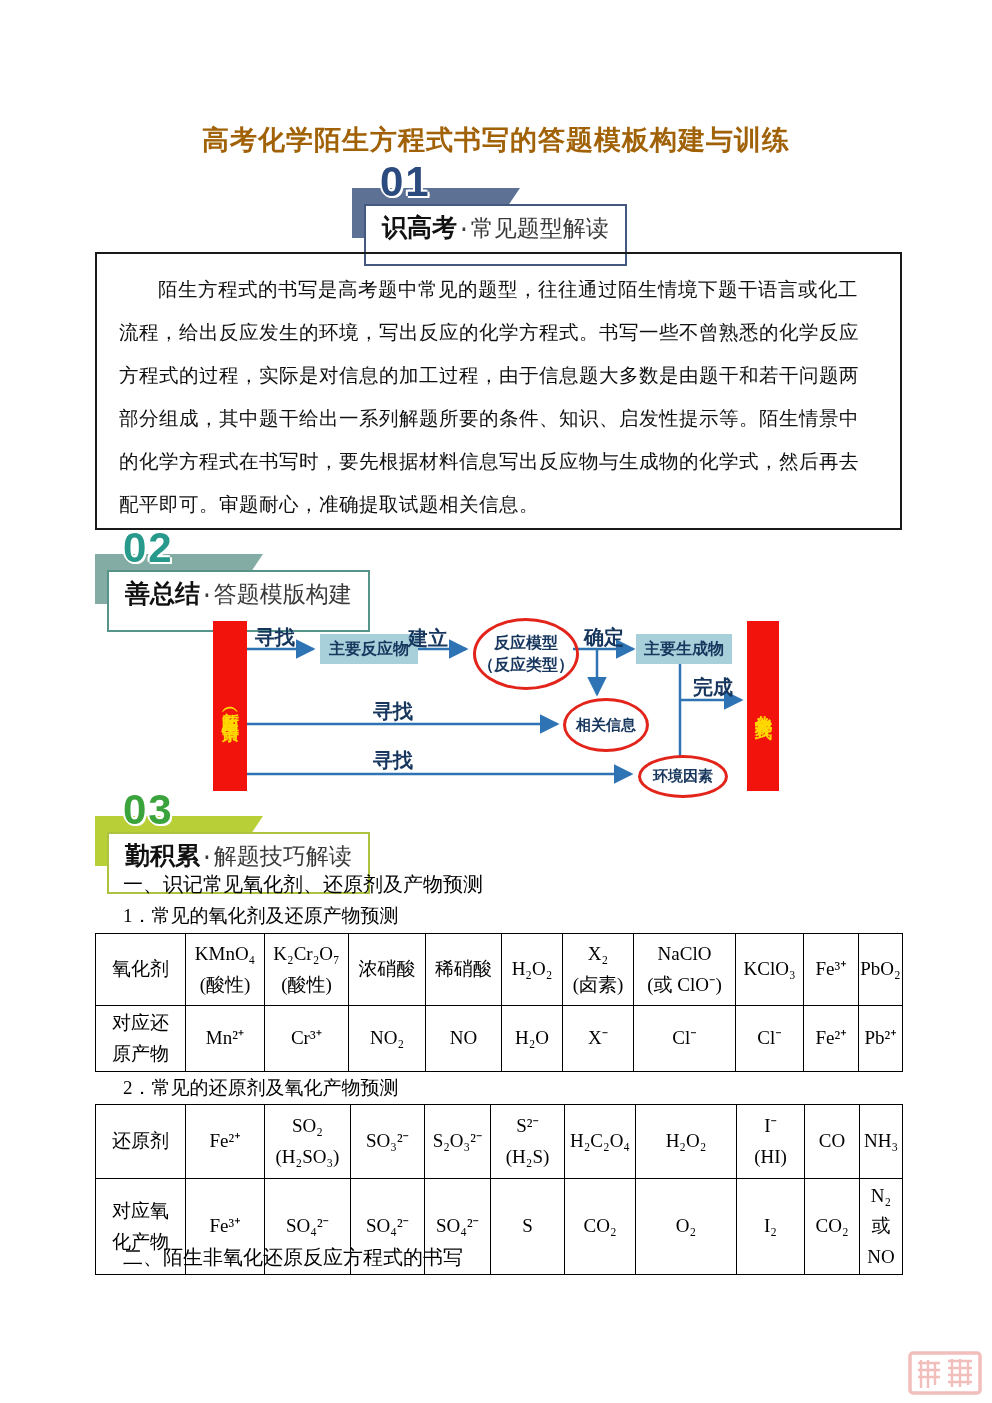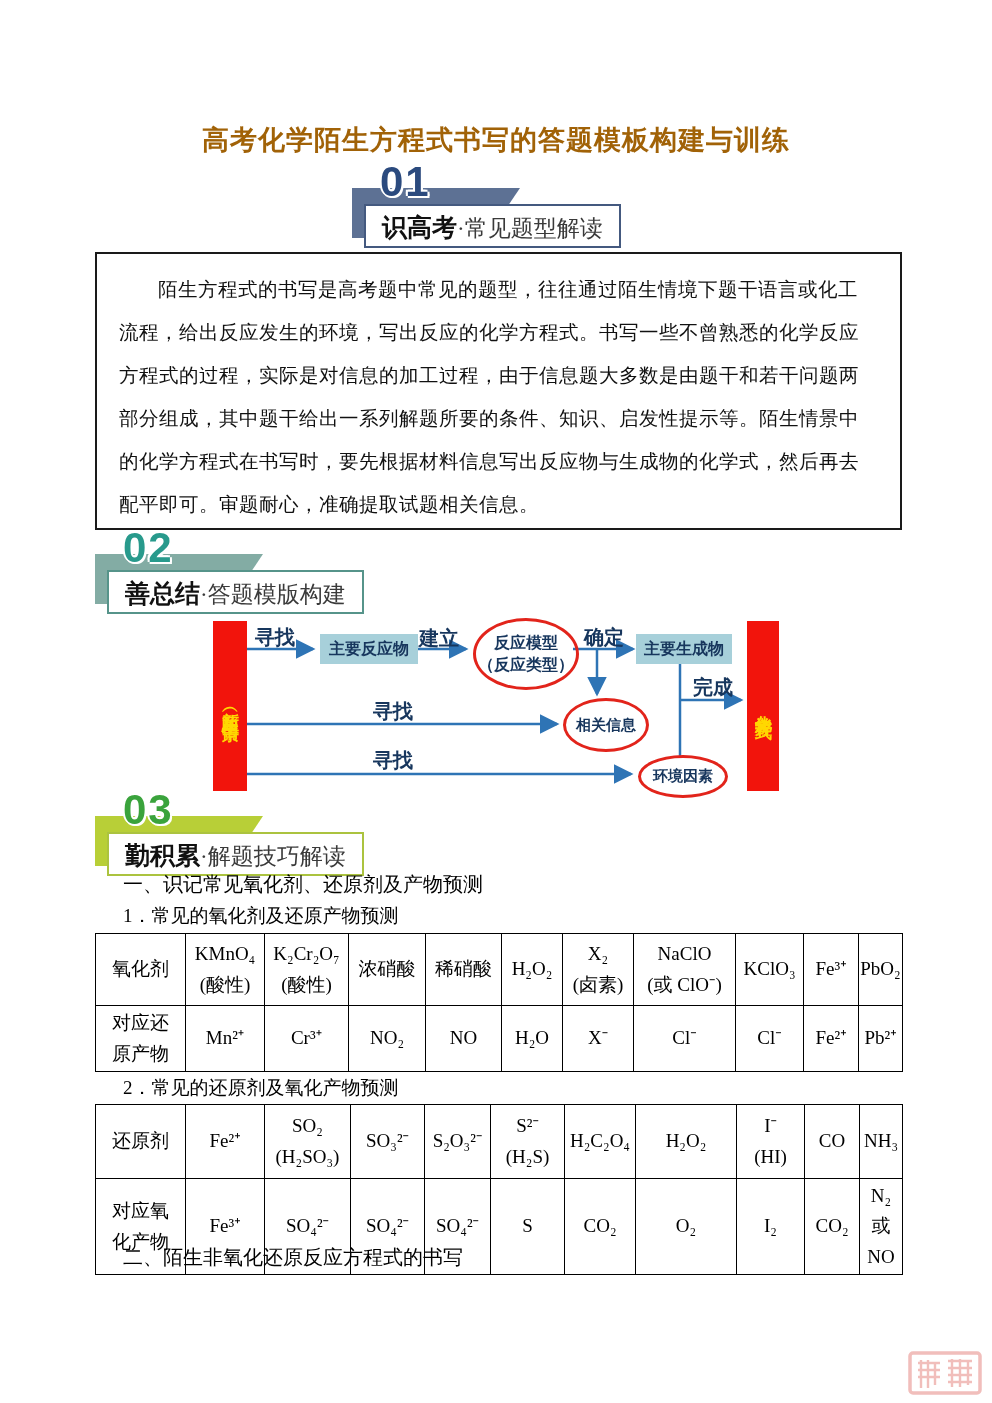--- a/index.html
+++ b/index.html
@@ -9,21 +9,21 @@
   .doc-title{position:absolute;left:0;top:122px;width:100%;text-align:center;
     font-family:"Liberation Sans",sans-serif;font-weight:bold;font-size:27px;color:#a16207;letter-spacing:1px;}
   
   .badge{position:absolute;width:320px;height:92px;}
   .badge .pgram{position:absolute;left:0;top:22px;width:168px;height:50px;
     clip-path:polygon(0 0,100% 0,80% 100%,0 100%);}
   .badge .bignum{position:absolute;left:28px;top:-8px;font-family:"Liberation Sans",sans-serif;
     font-weight:bold;font-size:42px;letter-spacing:2px;
     text-shadow:2px 0 0 #fff,-2px 0 0 #fff,0 2px 0 #fff,0 -2px 0 #fff,2px 2px 0 #fff,-2px -2px 0 #fff;}
   .badge .lbox{position:absolute;left:12px;top:38px;background:#fff;border:2px solid #444;
-    padding:5px 16px 2px 16px;white-space:nowrap;font-family:Liberation Serif, serif;}
+    padding:5px 16px 20px 16px;white-space:nowrap;font-family:Liberation Mono, monospace;}
   .badge .lbold{font-weight:bold;font-size:25px;color:#111;}
   .badge .lrest{font-size:23px;color:#3a3a3a;}
   .b1 .pgram{background:#5d7194;} .b1 .bignum{color:#2b4a7e;} .b1 .lbox{border-color:#44597f;}
   .b2 .pgram{background:#83aca4;} .b2 .bignum{color:#289a8c;} .b2 .lbox{border-color:#56948a;}
   .b3 .pgram{background:#b8cf37;} .b3 .bignum{color:#3aa33c;text-align:center;} .b3 .lbox{border-color:#abc33f;}
   
   .intro{position:absolute;left:95px;top:252px;width:807px;height:278px;border:2px solid #1a1a1a;
     box-sizing:border-box;padding:14px 38px 0 22px;font-size:19.5px;line-height:43px;
     text-indent:2em;letter-spacing:0.5px;color:#111;}
   
@@ -92,21 +92,21 @@
     </svg>
     <div class="vbar" style="left:118px;top:13px;height:170px;">新（陌生）情景</div>
     <div class="vbar" style="left:652px;top:13px;height:170px;width:32px;">化学方程式</div>
     <div class="tealbox" style="left:225px;top:26px;width:98px;height:30px;">主要反应物</div>
     <div class="tealbox" style="left:541px;top:26px;width:96px;height:30px;">主要生成物</div>
     <div class="redoval" style="left:378px;top:10px;width:100px;height:66px;font-size:16px;line-height:1.35;">反应模型
 （反应类型）</div>
     <div class="redoval" style="left:468px;top:90px;width:80px;height:48px;font-size:15px;">相关信息</div>
     <div class="redoval" style="left:543px;top:147px;width:84px;height:37px;font-size:15px;">环境因素</div>
     <div class="dlabel" style="left:180px;top:16px;">寻找</div>
-    <div class="dlabel" style="left:344px;top:17px;">建立</div>
+    <div class="dlabel" style="left:333px;top:17px;">建立</div>
     <div class="dlabel" style="left:509px;top:16px;">确定</div>
     <div class="dlabel" style="left:298px;top:90px;">寻找</div>
     <div class="dlabel" style="left:618px;top:66px;">完成</div>
     <div class="dlabel" style="left:298px;top:139px;">寻找</div>
   </div>
 
   <div class="badge b3" style="left:95px;top:794px;">
     <div class="pgram"></div>
     <div class="bignum">03</div>
     <div class="lbox"><span class="lbold">勤积累</span><span class="lrest">·解题技巧解读</span></div>

